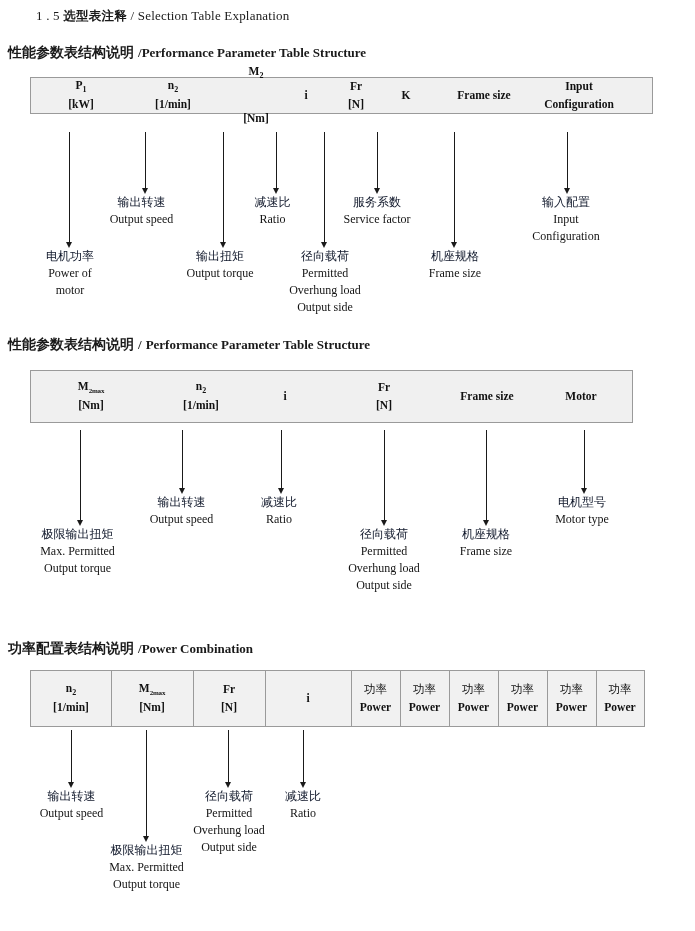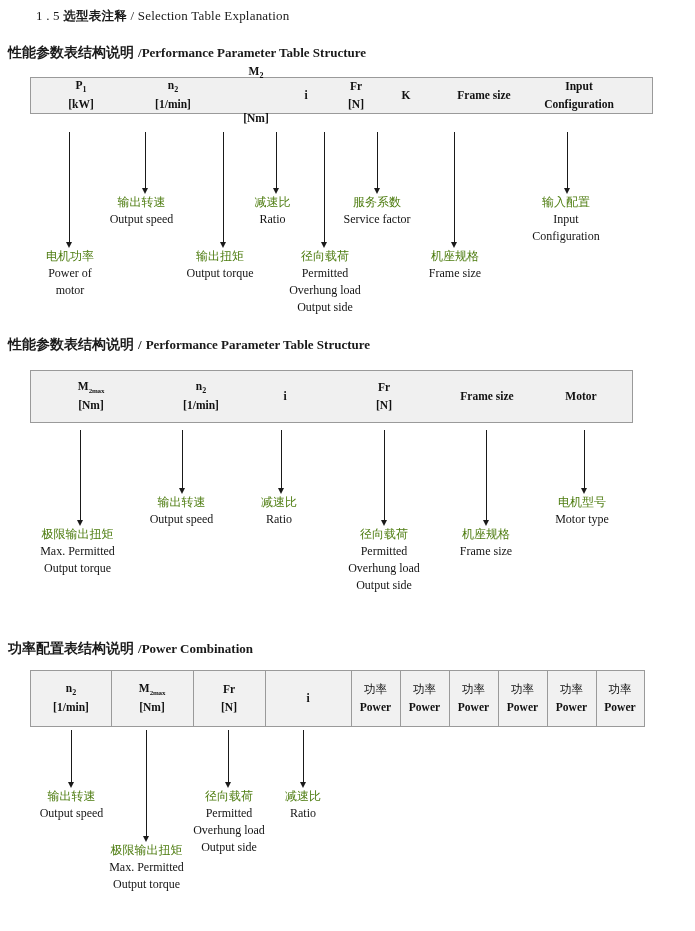--- a/index.html
+++ b/index.html
@@ -116,21 +116,21 @@
   .anno {
     position: absolute;
     text-align: center;
     line-height: 1.42;
     white-space: nowrap;
   }
   .anno .cn {
     display: block;
     font-family: "DejaVu Sans", "Liberation Sans", sans-serif;
     font-size: 12px;
-    color: #4d7c0f;
+    color: #0f172a;
   }
   .anno .en {
     display: block;
     font-family: "Liberation Serif", serif;
     font-size: 12px;
     color: #141414;
   }
 </style>
 </head>
 <body>

